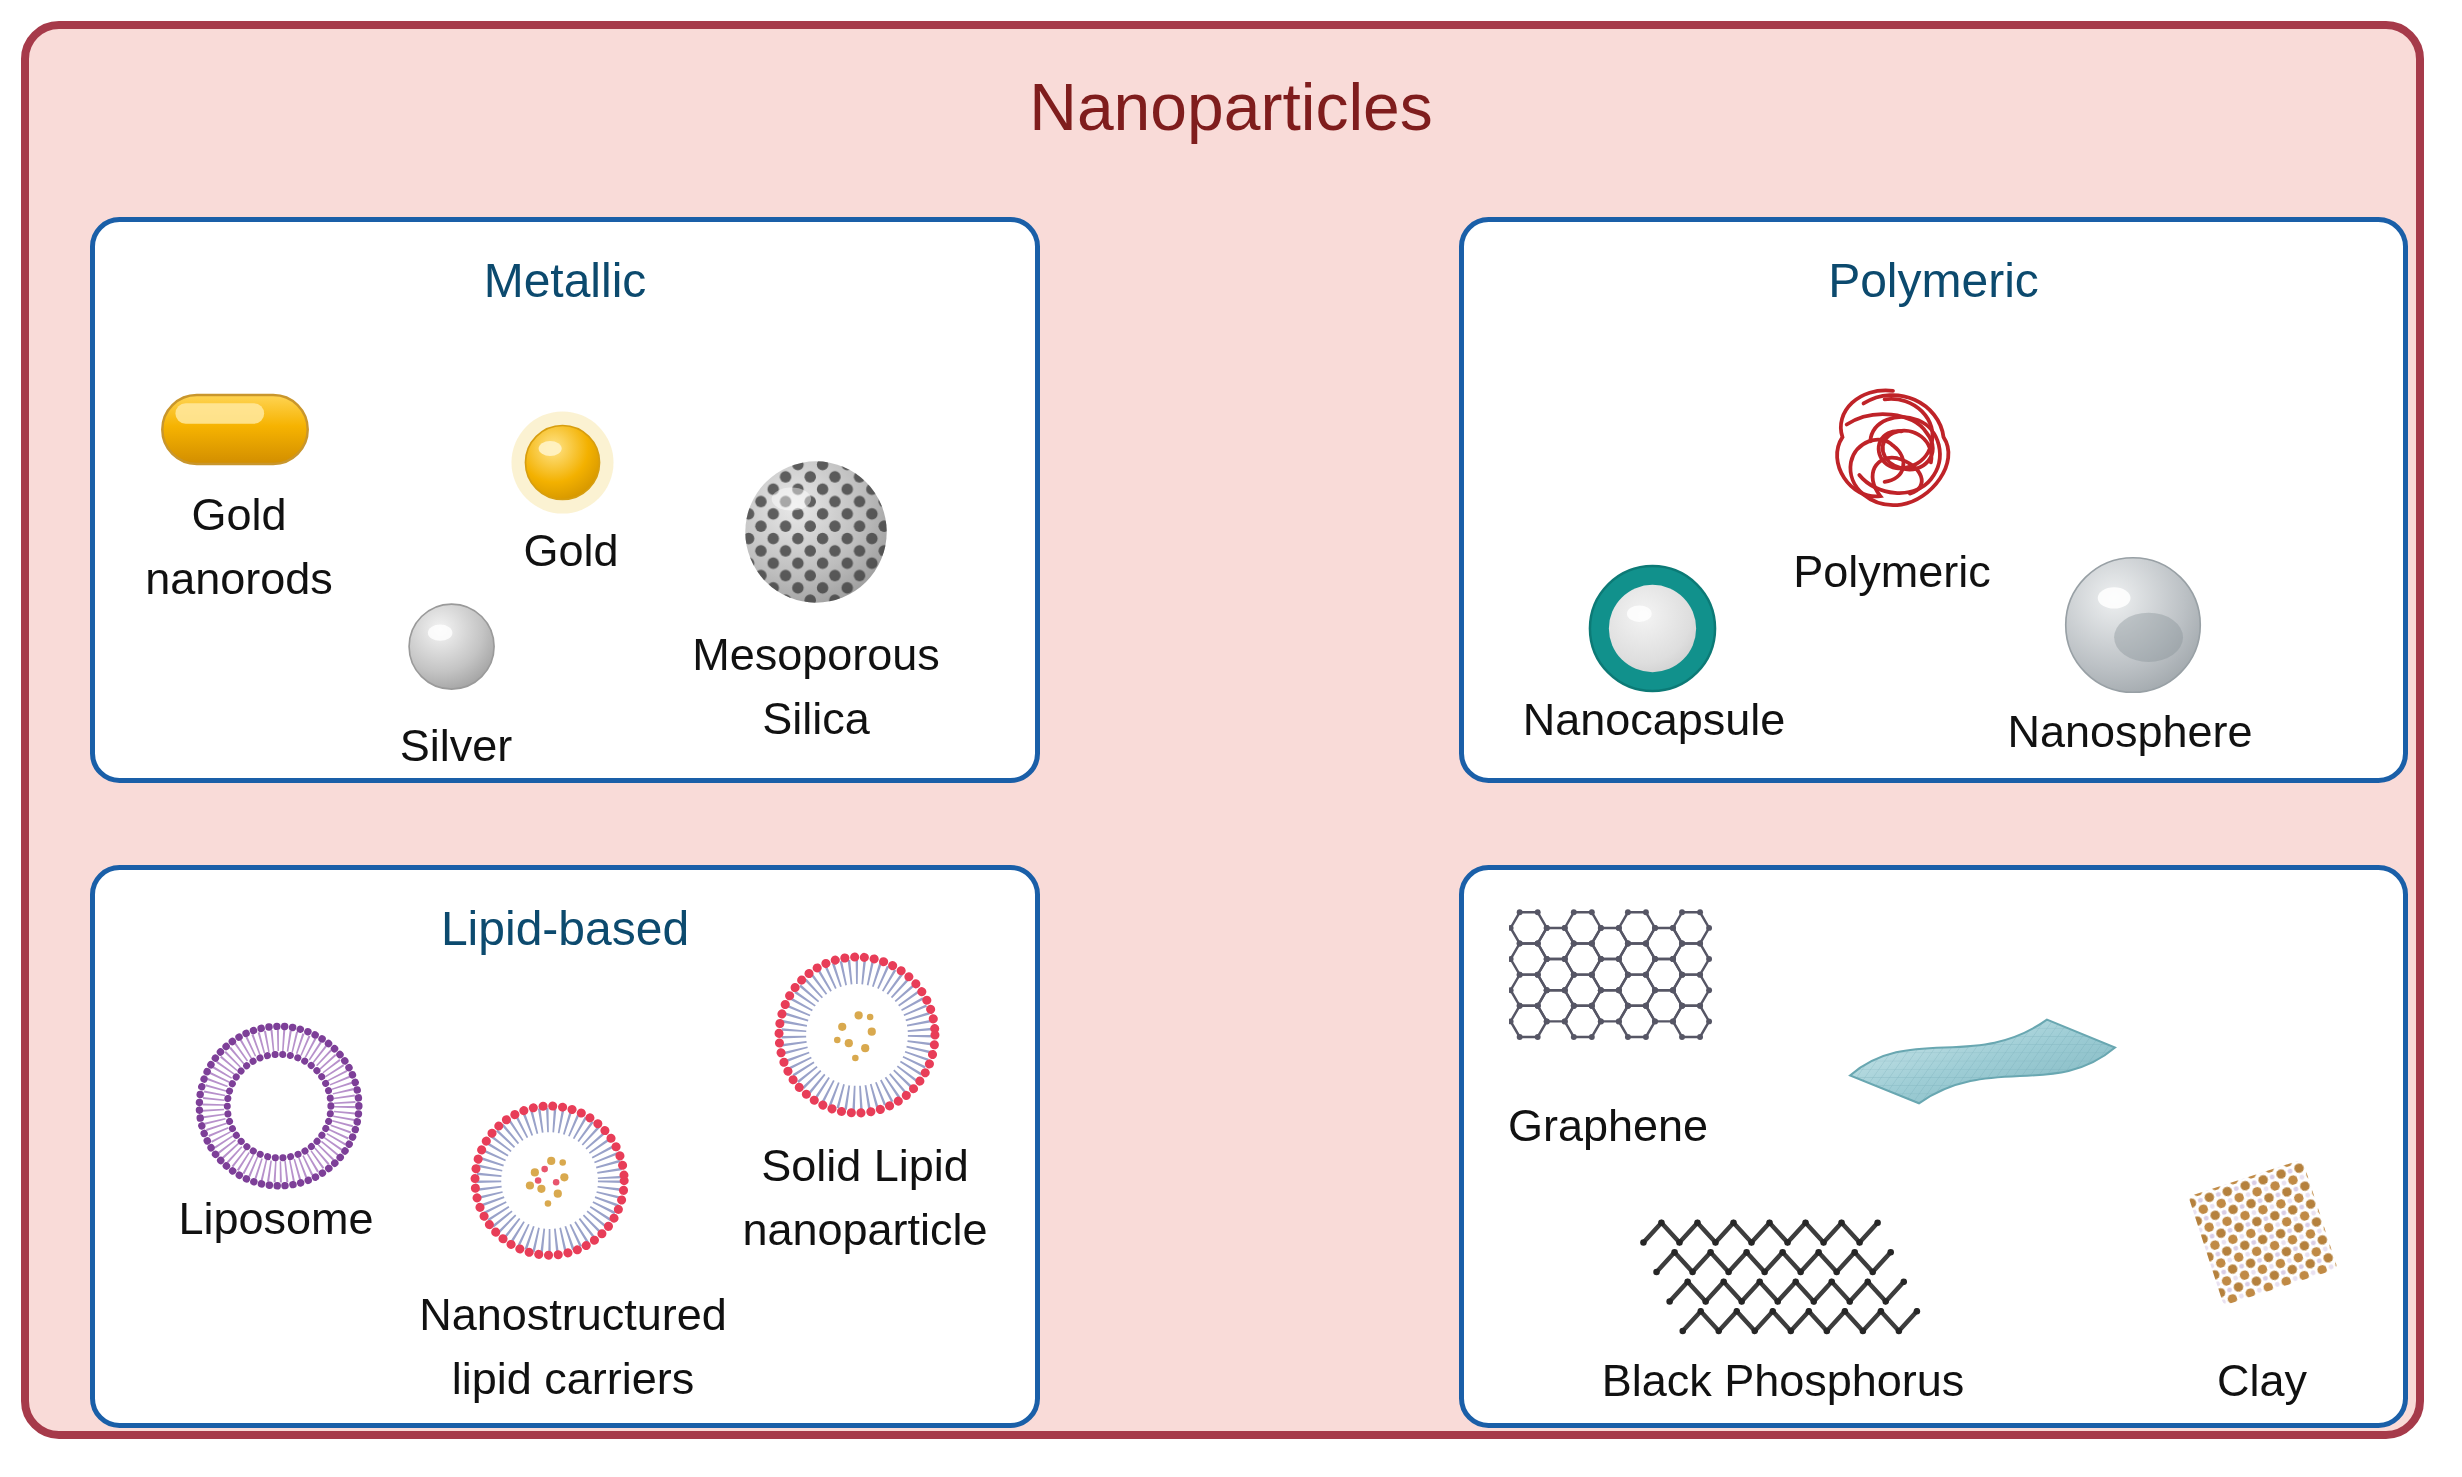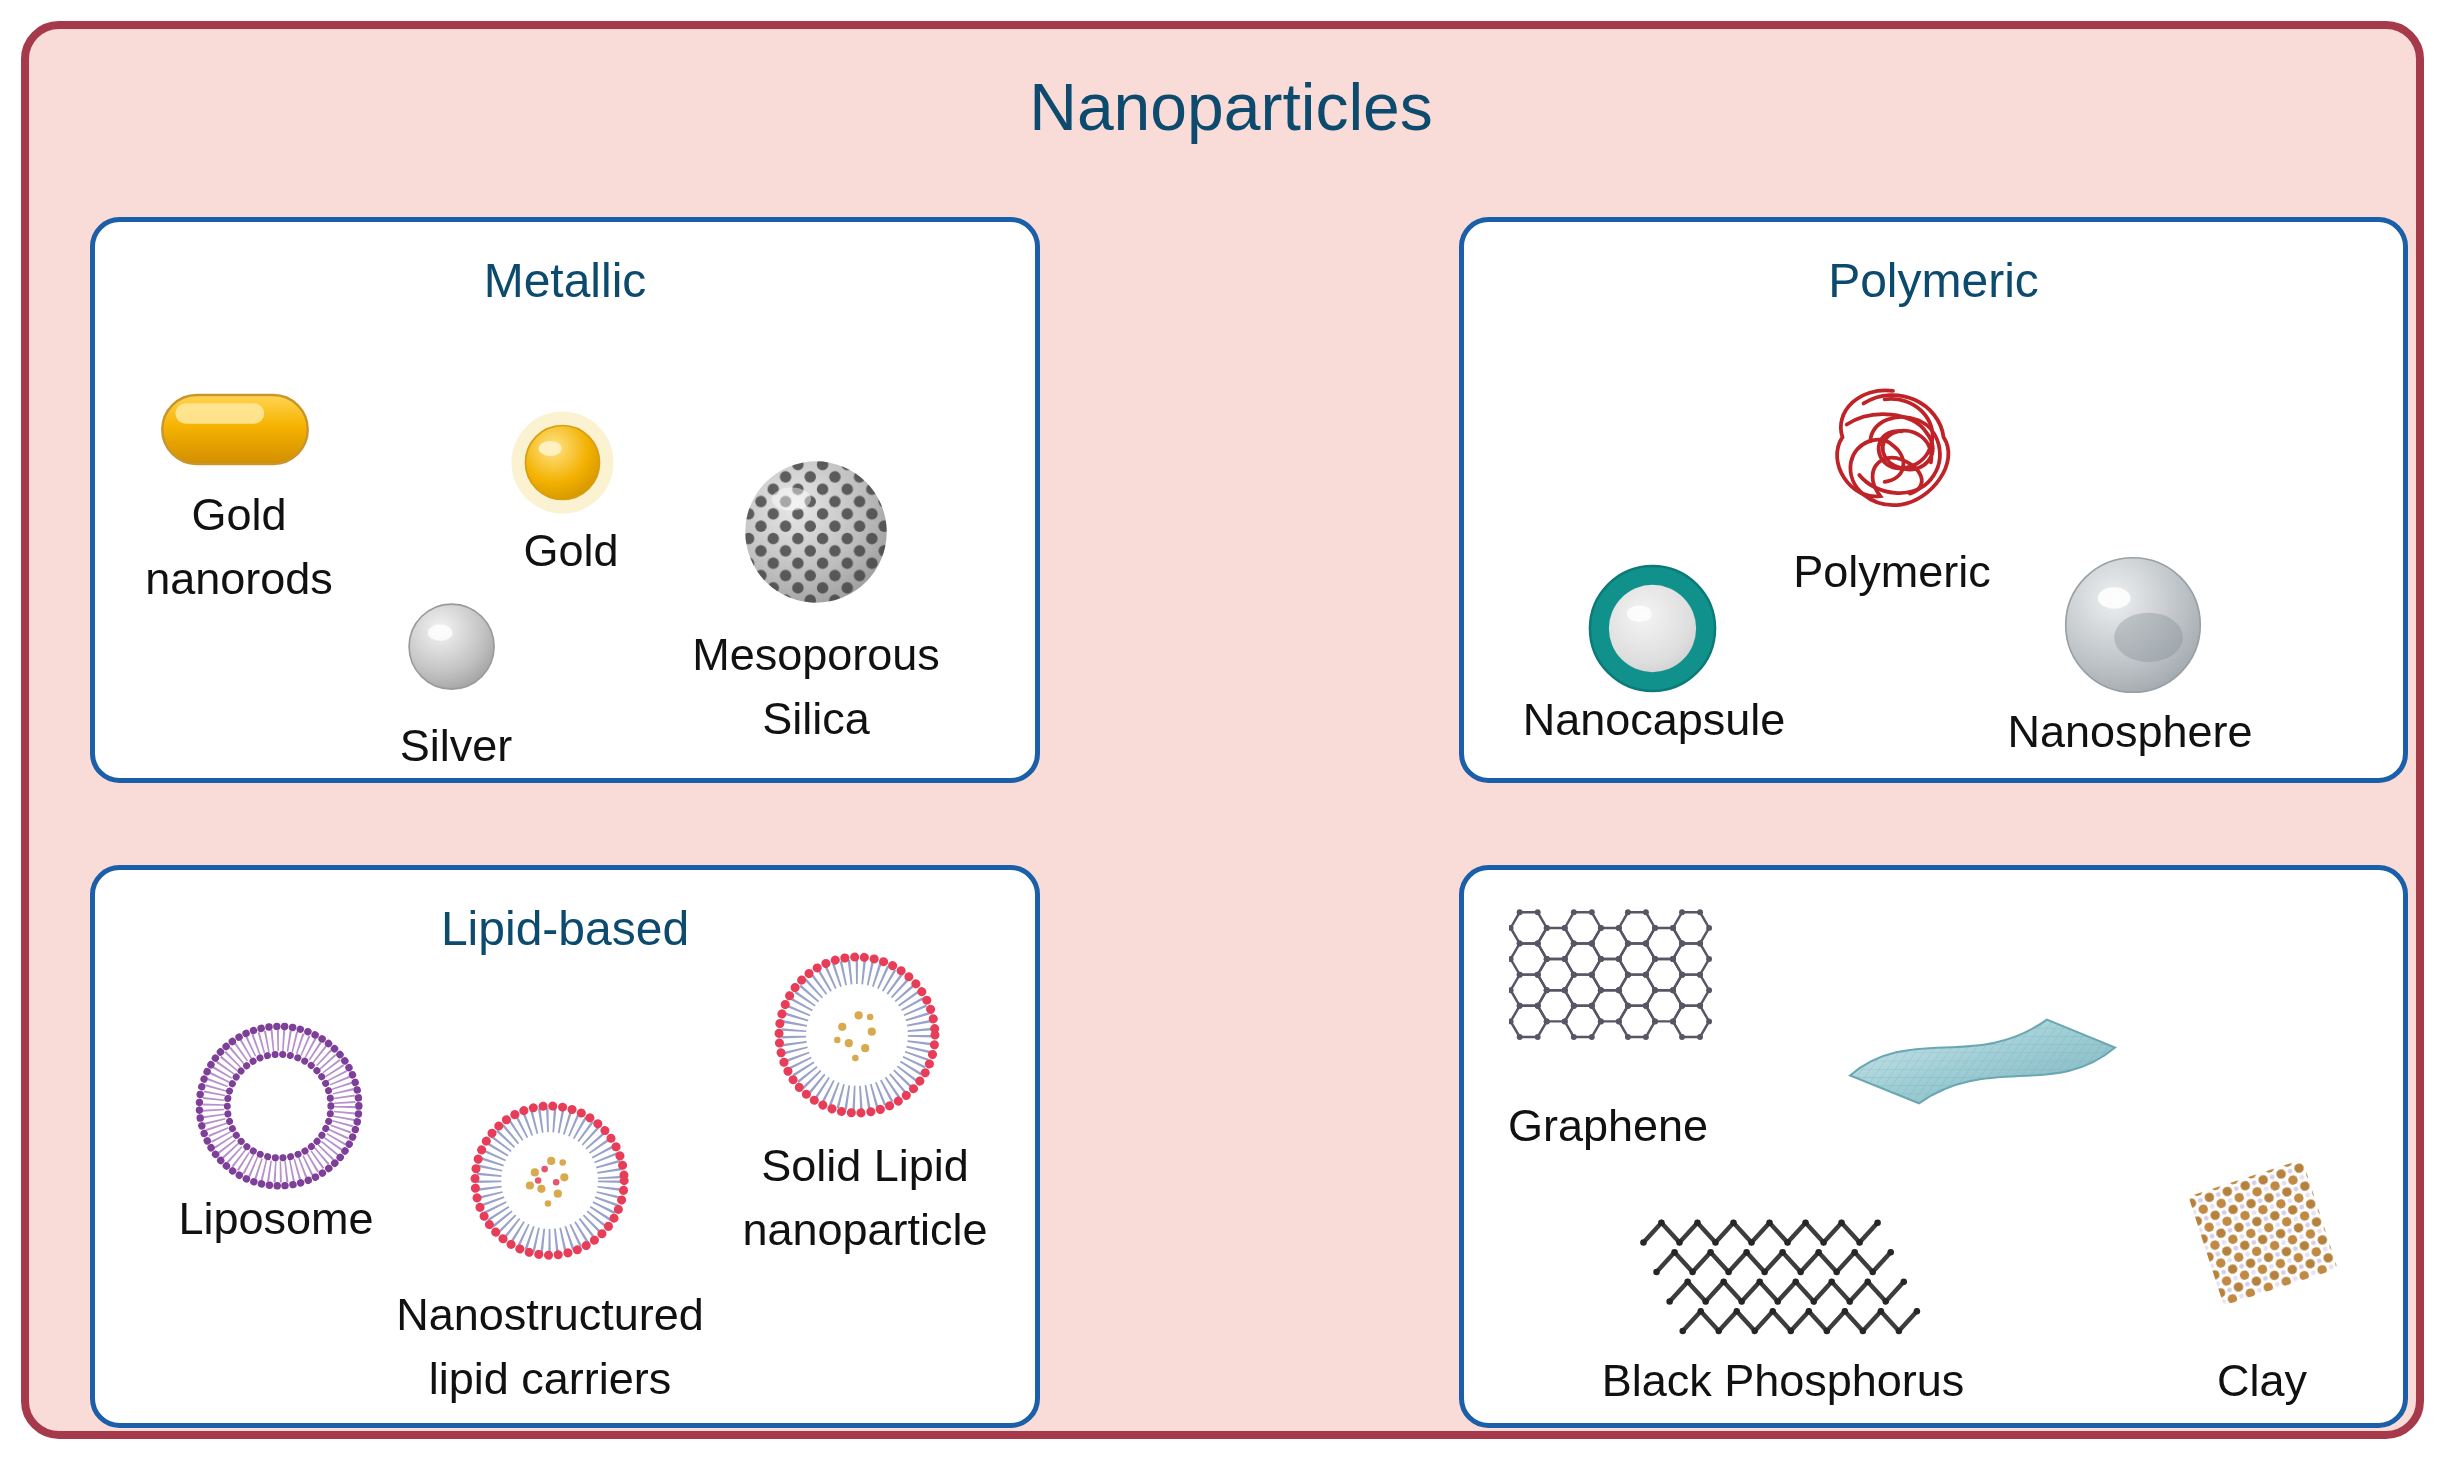--- a/index.html
+++ b/index.html
@@ -7,21 +7,21 @@
     position:relative;width:2462px;height:1477px;overflow:hidden;
     font-family:"Liberation Sans", sans-serif;color:#161616;background:#ffffff;
   }
   .frame{
     position:absolute;left:21.3px;top:21.3px;width:2403px;height:1418px;
     background:#f9dbd8;border:8.2px solid #a63a4a;border-radius:38px;
     box-sizing:border-box;
   }
   .main-title{
     position:absolute;top:69px;left:0;width:100%;text-align:center;
-    font-size:66px;color:#0c4a6e;
+    font-size:66px;color:#7f1d1d;
   }
   .box{
     position:absolute;background:#ffffff;border:5.7px solid #1a5fa8;
     border-radius:29.5px;box-sizing:border-box;
   }
   .box-metallic{left:90px;top:217px;width:950px;height:566px;}
   .box-polymeric{left:1459px;top:217px;width:949px;height:566px;}
   .box-lipid{left:90px;top:865px;width:950px;height:563px;padding-left:15px;}
   .box-twod{left:1459px;top:865px;width:949px;height:563px;}
   .box-title{
@@ -189,21 +189,21 @@
           <circle cx="118" cy="80" r="4"></circle>
             <circle cx="100" cy="130" r="4"></circle>
         </g>
         <g fill="#e8556d">
           <circle cx="96" cy="88" r="4"></circle>
             <circle cx="110" cy="104" r="4"></circle>
             <circle cx="88" cy="102" r="4"></circle>
         </g>
       </svg>
     </div>
-    <div class="label" style="left:455px;top:413px;">Nanostructured
+    <div class="label" style="left:478px;top:413px;">Nanostructured
 lipid carriers</div>
 
     <div class="icon" style="left:675px;top:78px;">
       <svg width="174" height="174" viewBox="0 0 212 212">
         <circle cx="106" cy="106" r="92" fill="#ffffff"></circle>
         <circle cx="106" cy="106" r="77" fill="none" stroke="#99a2c9" stroke-width="30" stroke-dasharray="2.6 5.6"></circle>
         <circle cx="106" cy="106" r="95" fill="none" stroke="#e83d58" stroke-width="11" stroke-linecap="round" stroke-dasharray="0.1 11.9"></circle>
         <g fill="#d9a94e">
           <circle cx="88" cy="96" r="5"></circle>
             <circle cx="108" cy="82" r="5"></circle>

